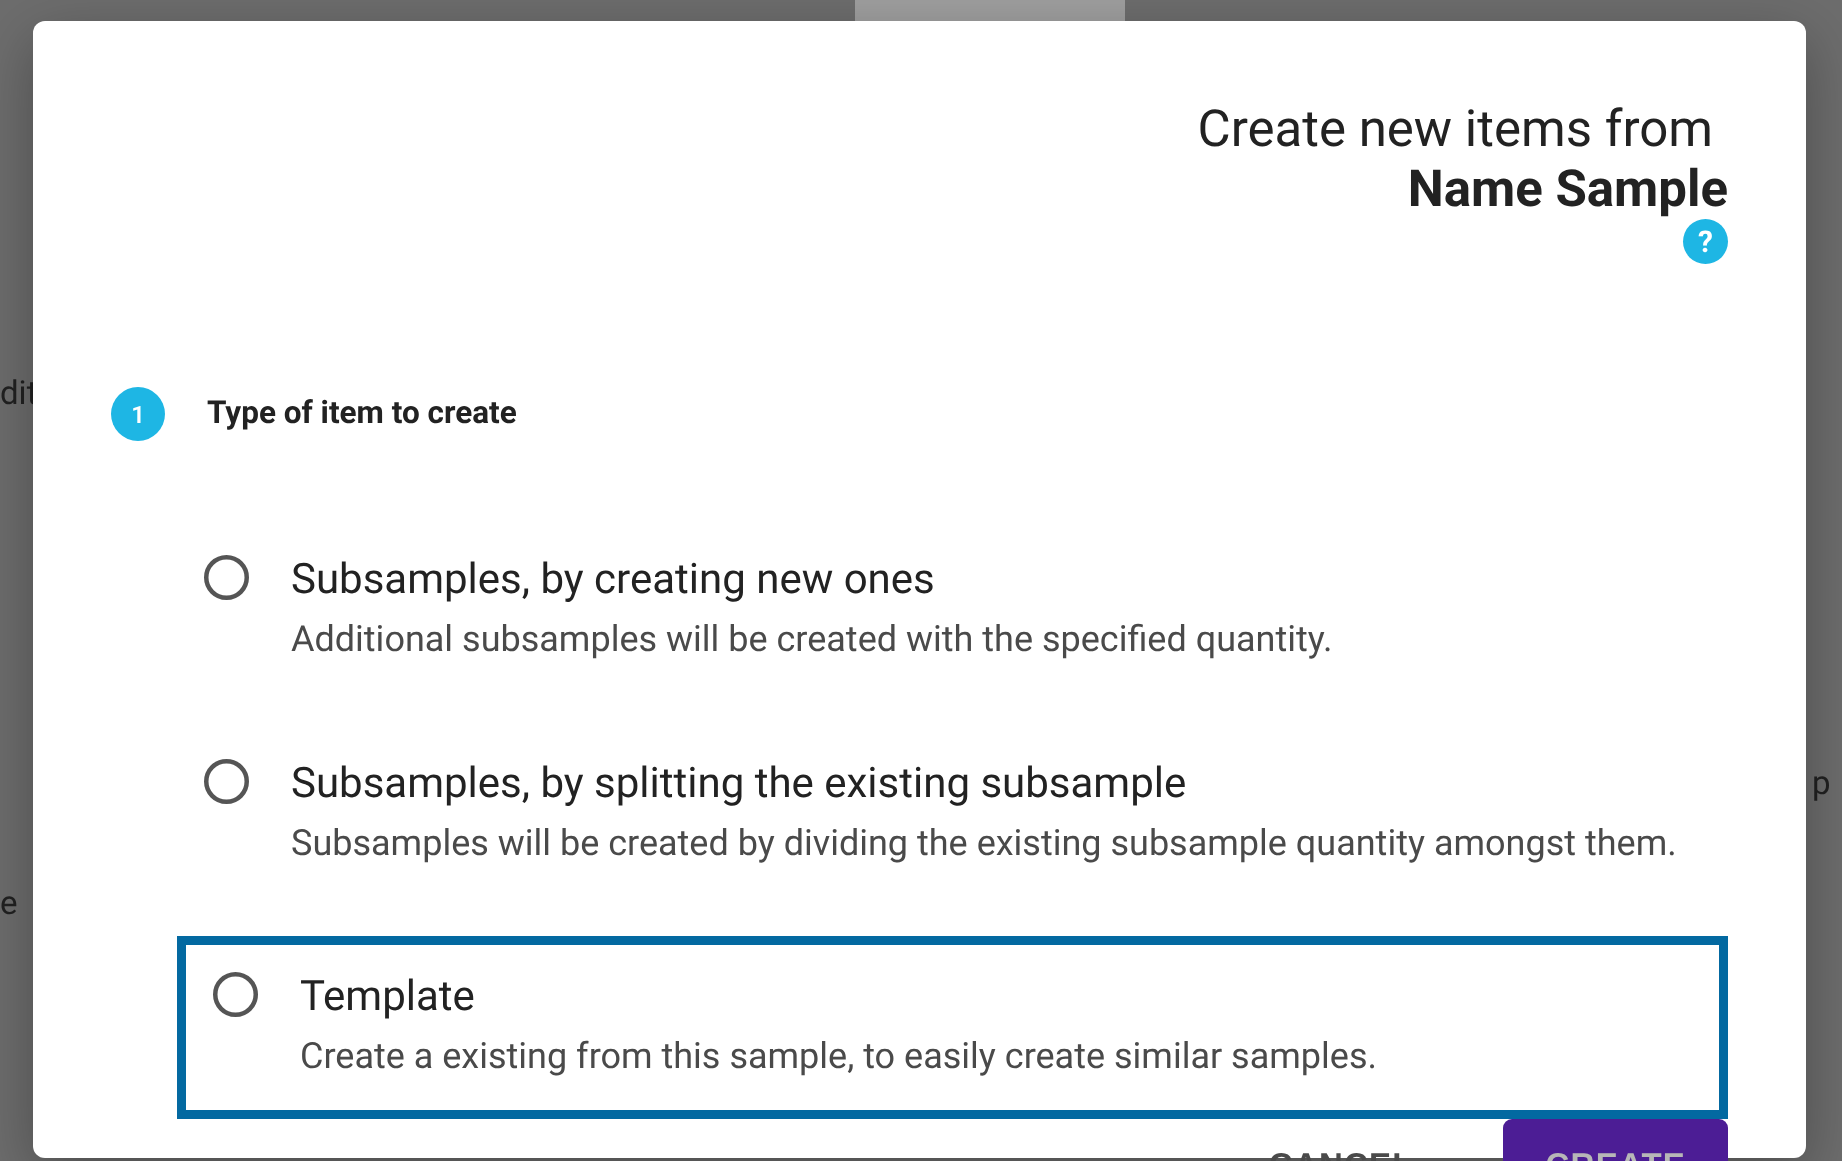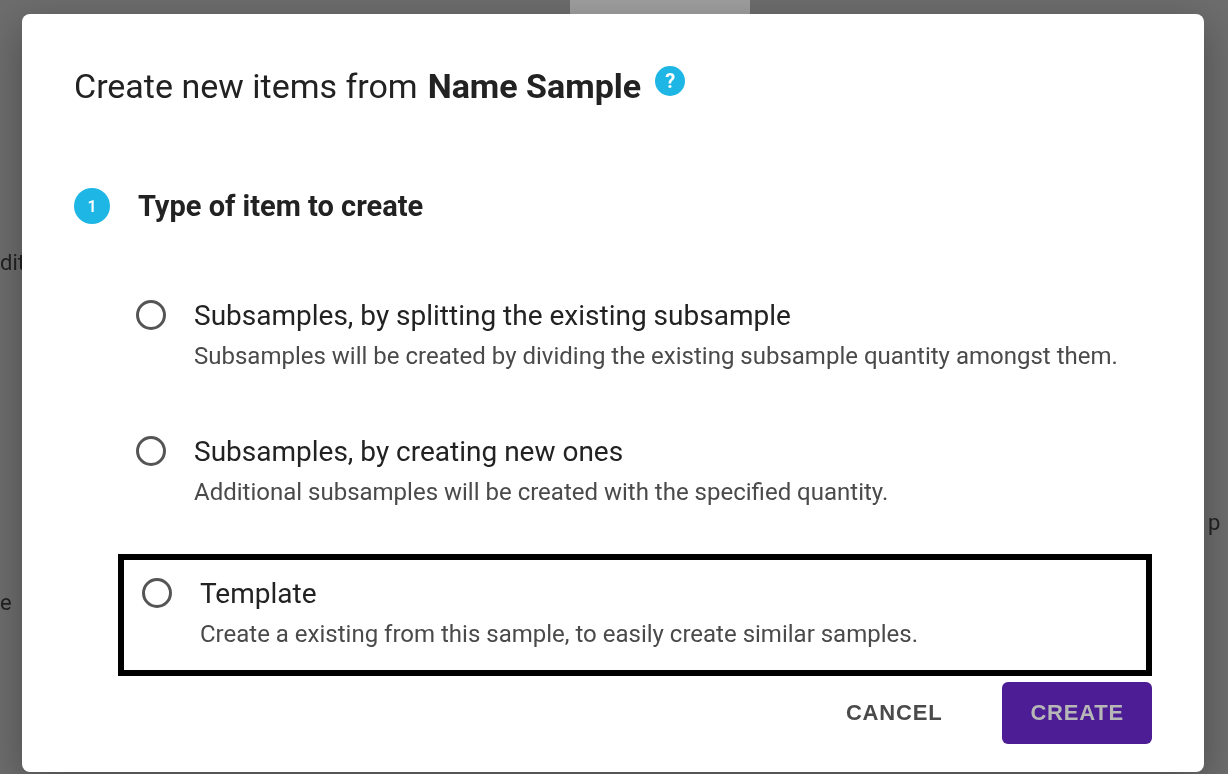--- a/index.html
+++ b/index.html
@@ -65,22 +65,23 @@
       box-shadow: 0 12px 40px rgba(0,0,0,0.3);
       padding: 52px 52px 28px 52px;
       display: flex;
       flex-direction: column;
     }
     .dialog-title {
       font-size: 34px;
       font-weight: 700;
       color: #222;
       display: flex;
-      align-items: flex-start;
+      align-items: flex-end;
       flex-wrap: wrap;
+      flex-direction: column;
     }
     .dialog-title .prefix { font-weight: 400; margin-right: 10px; }
     .dialog-title .name { font-weight: 700; }
     .help-icon {
       display: inline-flex;
       align-items: center;
       justify-content: center;
       width: 30px;
       height: 30px;
       border-radius: 50%;
@@ -103,36 +104,36 @@
       color: #fff;
       font-size: 16px;
       font-weight: 600;
       display: flex;
       align-items: center;
       justify-content: center;
       margin-right: 28px;
       flex-shrink: 0;
     }
     .step-label {
-      font-size: 29px;
+      font-size: 21px;
       font-weight: 700;
       color: #222;
     }
     .options {
       margin-top: 58px;
       margin-left: 44px;
     }
     .option {
       display: flex;
       align-items: flex-start;
       padding: 16px 18px 18px 18px;
       margin-bottom: 26px;
     }
     .option.highlighted {
-      border: 6px solid #000000;
+      border: 6px solid #0369a1;
       margin-top: 10px;
       margin-bottom: 0;
     }
     .radio {
       width: 30px;
       height: 30px;
       border: 3px solid #555;
       border-radius: 50%;
       margin-right: 28px;
       margin-top: 2px;
@@ -204,30 +205,30 @@
   <div class="step-row">
     <div class="step-badge">1</div>
     <div class="step-label">Type of item to create</div>
   </div>
 
   <div class="options">
 
     <div class="option">
       <div class="radio"></div>
       <div class="option-text">
-        <div class="option-title">Subsamples, by splitting the existing subsample</div>
-        <div class="option-desc">Subsamples will be created by dividing the existing subsample quantity amongst them.</div>
+        <div class="option-title">Subsamples, by creating new ones</div>
+        <div class="option-desc">Additional subsamples will be created with the specified quantity.</div>
       </div>
     </div>
 
     <div class="option">
       <div class="radio"></div>
       <div class="option-text">
-        <div class="option-title">Subsamples, by creating new ones</div>
-        <div class="option-desc">Additional subsamples will be created with the specified quantity.</div>
+        <div class="option-title">Subsamples, by splitting the existing subsample</div>
+        <div class="option-desc">Subsamples will be created by dividing the existing subsample quantity amongst them.</div>
       </div>
     </div>
 
     <div class="option highlighted">
       <div class="radio"></div>
       <div class="option-text">
         <div class="option-title">Template</div>
         <div class="option-desc">Create a existing from this sample, to easily create similar samples.</div>
       </div>
     </div>

